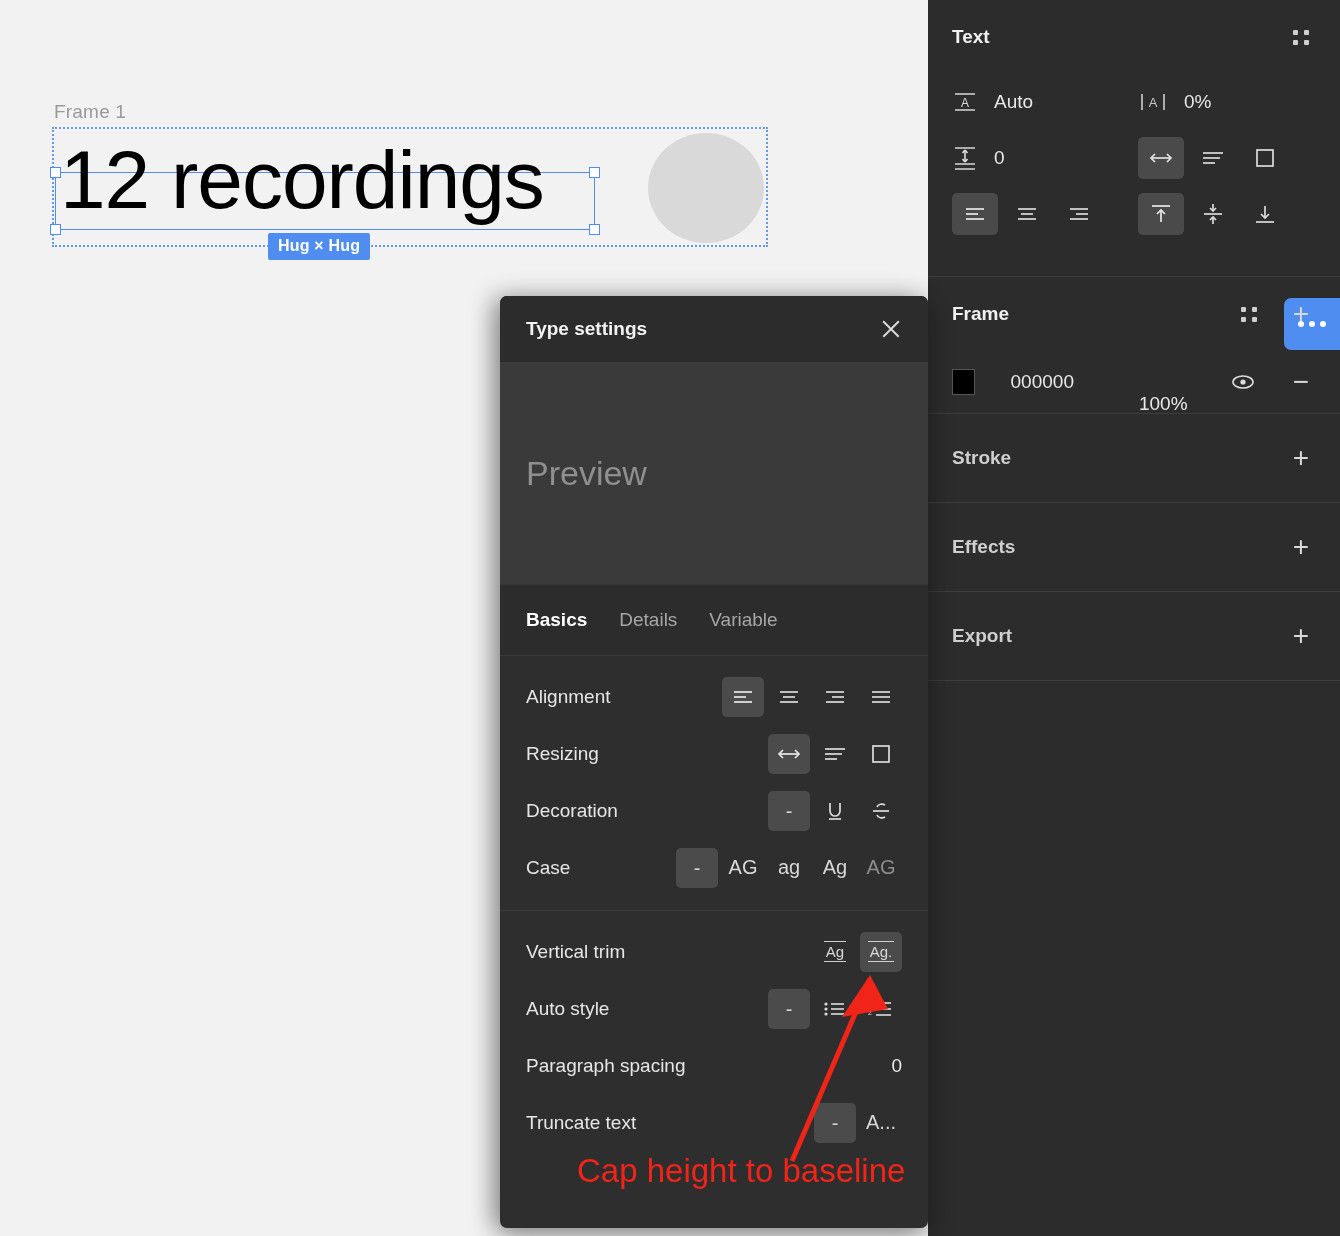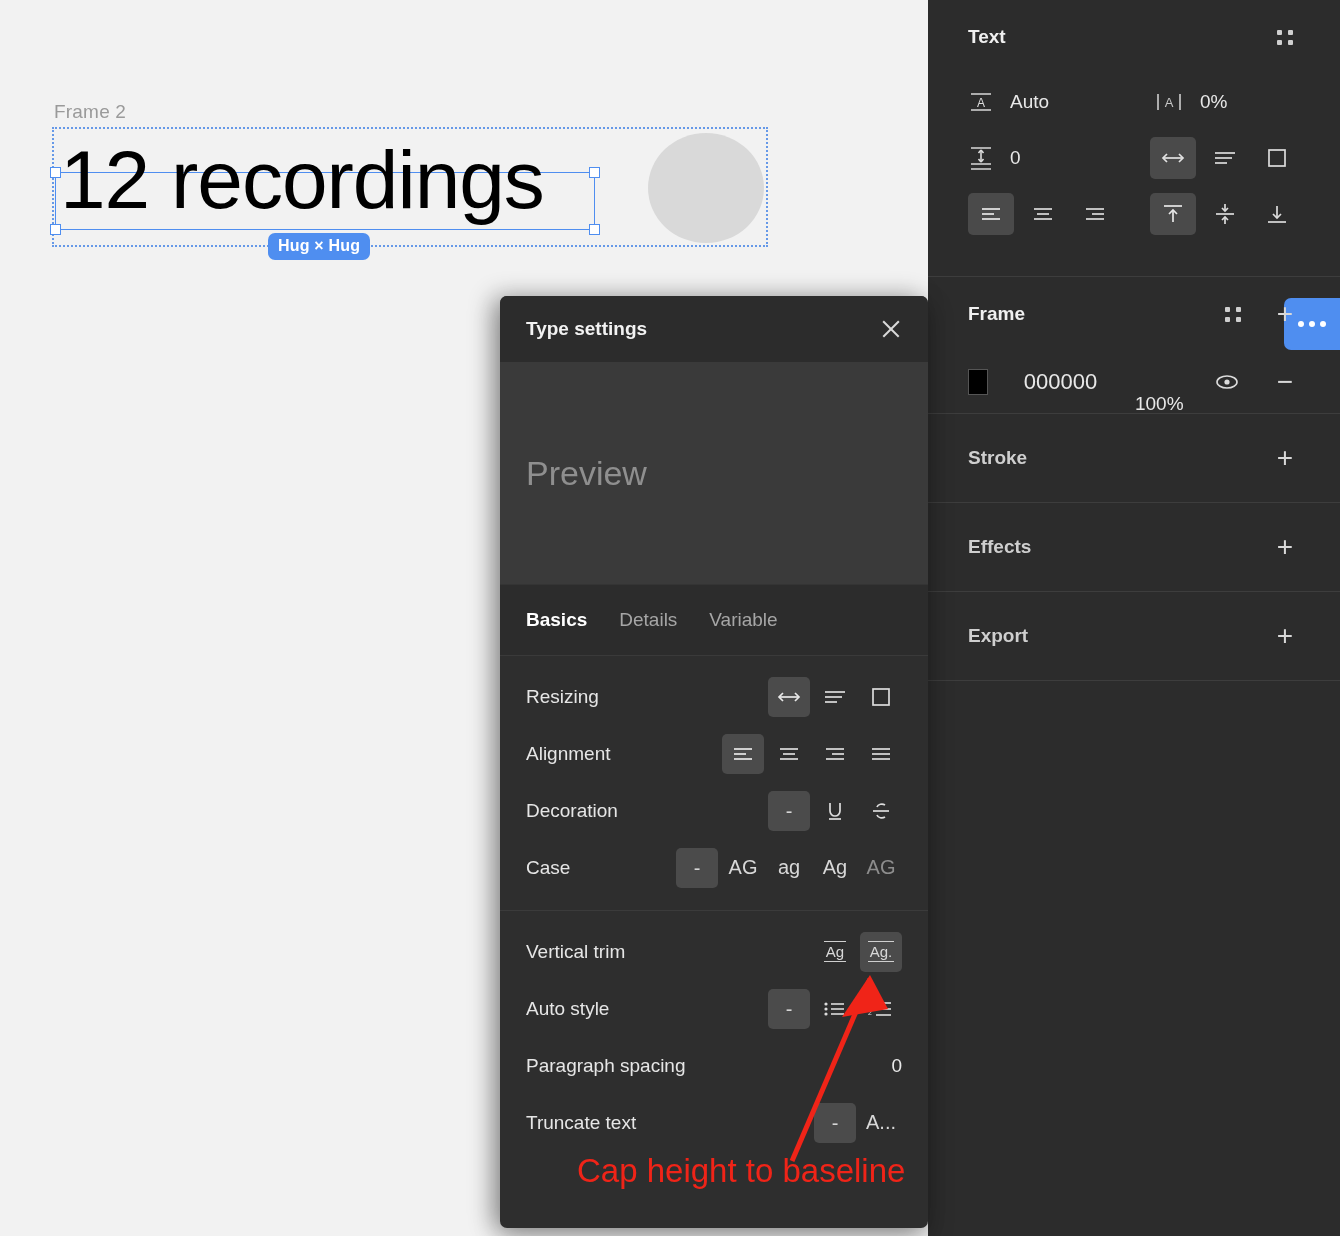--- a/index.html
+++ b/index.html
@@ -46,31 +46,31 @@
     background: #ffffff; border: 1.6px solid #4f8ef0;
   }
   .h-tl { left: -6px;  top: -6px; }
   .h-tr { right: -6px; top: -6px; }
   .h-bl { left: -6px;  bottom: -6px; }
   .h-br { right: -6px; bottom: -6px; }
   #hug-badge {
     position: absolute; left: 268px; top: 233px;
     background: #4f8ef0; color: #fff;
     font-size: 16px; font-weight: bold;
-    padding: 4px 10px 5px; border-radius: 7px;
+    padding: 4px 10px 5px; border-radius: 2px;
     white-space: nowrap; letter-spacing: .2px;
   }
 
   
   #right-panel {
     position: absolute; right: 0; top: 0;
     width: 412px; height: 1236px;
     background: #2c2c2c; color: #e8e8e8;
   }
-  .rp-section { padding: 0 40px; position: relative; }
+  .rp-section { padding: 0 24px; position: relative; }
   .rp-divider { height: 1px; background: #3d3d3d; margin: 0; }
   .rp-head {
     display: flex; align-items: center; justify-content: space-between;
     height: 74px;
   }
   .rp-title { font-size: 19px; font-weight: bold; color: #f0f0f0; }
   .rp-head-actions { display: flex; align-items: center; gap: 22px; }
 
   .icon-btn {
     display: inline-flex; align-items: center; justify-content: center;
@@ -107,21 +107,21 @@
     color: #dcdcdc;
   }
   .seg-btn.on { background: #4a4a4a; }
   .seg-btn.accent { background: #4f8ef0; border-radius: 6px; }
   .dots3 { display:flex; gap:5px; }
   .dots3 i { width:6px; height:6px; background:#fff; border-radius:50%; display:block; }
 
   
   .fill-row { display: flex; align-items: center; height: 62px; gap: 0; }
   .swatch { width: 26px; height: 26px; background: #000; border: 1px solid #555; }
-  .fill-hex { font-size: 22px; margin-left: 36px; width: 150px; }
+  .fill-hex { font-size: 19px; margin-left: 36px; width: 150px; }
   .fill-op  { font-size: 19px; width: 104px; margin-top: 44px; }
   .eye-wrap { margin-left: auto; display:flex; align-items:center; gap: 28px; }
 
   .sec-row {
     display:flex; align-items:center; justify-content:space-between;
     height: 88px;
   }
   .sec-name { font-size: 19px; font-weight: bold; color: #cfcfcf; }
 
   
@@ -181,21 +181,21 @@
     position: absolute; left: 577px; top: 1152px;
     font-size: 33px; color: #f02418; white-space: nowrap;
   }
   #annot-arrow { position: absolute; left: 770px; top: 965px; }
 </style>
 </head>
 <body>
 
 <div id="canvas">
 
-  <div id="frame-label">Frame 2</div>
+  <div id="frame-label">Frame 1</div>
 
   <div id="frame-box"></div>
 
   <div id="ellipse"></div>
 
   <div id="text-node">
     <div class="glyphs">12 recordings</div>
     <span class="handle h-tl"></span>
     <span class="handle h-tr"></span>
     <span class="handle h-bl"></span>
@@ -416,72 +416,72 @@
 
   <div id="td-tabs">
     <span class="tab active">Basics</span>
     <span class="tab">Details</span>
     <span class="tab">Variable</span>
   </div>
 
   <div class="td-group">
 
     <div class="td-row">
+      <span class="td-label">Alignment</span>
+      <span class="td-ctrl">
+        <span class="tbtn on">
+          <svg width="26" height="20" viewBox="0 0 26 20">
+            <line x1="4" y1="5" x2="22" y2="5" stroke="#e8e8e8" stroke-width="1.7"></line>
+            <line x1="4" y1="10" x2="16" y2="10" stroke="#e8e8e8" stroke-width="1.7"></line>
+            <line x1="4" y1="15" x2="22" y2="15" stroke="#e8e8e8" stroke-width="1.7"></line>
+          </svg>
+        </span>
+        <span class="tbtn">
+          <svg width="26" height="20" viewBox="0 0 26 20">
+            <line x1="4" y1="5" x2="22" y2="5" stroke="#dcdcdc" stroke-width="1.7"></line>
+            <line x1="7" y1="10" x2="19" y2="10" stroke="#dcdcdc" stroke-width="1.7"></line>
+            <line x1="4" y1="15" x2="22" y2="15" stroke="#dcdcdc" stroke-width="1.7"></line>
+          </svg>
+        </span>
+        <span class="tbtn">
+          <svg width="26" height="20" viewBox="0 0 26 20">
+            <line x1="4" y1="5" x2="22" y2="5" stroke="#dcdcdc" stroke-width="1.7"></line>
+            <line x1="10" y1="10" x2="22" y2="10" stroke="#dcdcdc" stroke-width="1.7"></line>
+            <line x1="4" y1="15" x2="22" y2="15" stroke="#dcdcdc" stroke-width="1.7"></line>
+          </svg>
+        </span>
+        <span class="tbtn">
+          <svg width="26" height="20" viewBox="0 0 26 20">
+            <line x1="4" y1="5" x2="22" y2="5" stroke="#dcdcdc" stroke-width="1.7"></line>
+            <line x1="4" y1="10" x2="22" y2="10" stroke="#dcdcdc" stroke-width="1.7"></line>
+            <line x1="4" y1="15" x2="22" y2="15" stroke="#dcdcdc" stroke-width="1.7"></line>
+          </svg>
+        </span>
+      </span>
+    </div>
+
+    <div class="td-row">
       <span class="td-label">Resizing</span>
       <span class="td-ctrl">
         <span class="tbtn on">
           <svg width="26" height="20" viewBox="0 0 26 20">
             <line x1="4" y1="10" x2="22" y2="10" stroke="#e8e8e8" stroke-width="1.7"></line>
             <path d="M7 6 L3 10 L7 14 M19 6 L23 10 L19 14" stroke="#e8e8e8" stroke-width="1.7" fill="none"></path>
           </svg>
         </span>
         <span class="tbtn">
           <svg width="26" height="20" viewBox="0 0 26 20">
             <line x1="3" y1="5" x2="23" y2="5" stroke="#dcdcdc" stroke-width="1.7"></line>
             <line x1="3" y1="10" x2="20" y2="10" stroke="#dcdcdc" stroke-width="1.7"></line>
             <line x1="3" y1="15" x2="15" y2="15" stroke="#dcdcdc" stroke-width="1.7"></line>
           </svg>
         </span>
         <span class="tbtn">
           <svg width="26" height="22" viewBox="0 0 26 22">
             <rect x="5" y="3" width="16" height="16" fill="none" stroke="#dcdcdc" stroke-width="1.7"></rect>
-          </svg>
-        </span>
-      </span>
-    </div>
-
-    <div class="td-row">
-      <span class="td-label">Alignment</span>
-      <span class="td-ctrl">
-        <span class="tbtn on">
-          <svg width="26" height="20" viewBox="0 0 26 20">
-            <line x1="4" y1="5" x2="22" y2="5" stroke="#e8e8e8" stroke-width="1.7"></line>
-            <line x1="4" y1="10" x2="16" y2="10" stroke="#e8e8e8" stroke-width="1.7"></line>
-            <line x1="4" y1="15" x2="22" y2="15" stroke="#e8e8e8" stroke-width="1.7"></line>
-          </svg>
-        </span>
-        <span class="tbtn">
-          <svg width="26" height="20" viewBox="0 0 26 20">
-            <line x1="4" y1="5" x2="22" y2="5" stroke="#dcdcdc" stroke-width="1.7"></line>
-            <line x1="7" y1="10" x2="19" y2="10" stroke="#dcdcdc" stroke-width="1.7"></line>
-            <line x1="4" y1="15" x2="22" y2="15" stroke="#dcdcdc" stroke-width="1.7"></line>
-          </svg>
-        </span>
-        <span class="tbtn">
-          <svg width="26" height="20" viewBox="0 0 26 20">
-            <line x1="4" y1="5" x2="22" y2="5" stroke="#dcdcdc" stroke-width="1.7"></line>
-            <line x1="10" y1="10" x2="22" y2="10" stroke="#dcdcdc" stroke-width="1.7"></line>
-            <line x1="4" y1="15" x2="22" y2="15" stroke="#dcdcdc" stroke-width="1.7"></line>
-          </svg>
-        </span>
-        <span class="tbtn">
-          <svg width="26" height="20" viewBox="0 0 26 20">
-            <line x1="4" y1="5" x2="22" y2="5" stroke="#dcdcdc" stroke-width="1.7"></line>
-            <line x1="4" y1="10" x2="22" y2="10" stroke="#dcdcdc" stroke-width="1.7"></line>
-            <line x1="4" y1="15" x2="22" y2="15" stroke="#dcdcdc" stroke-width="1.7"></line>
           </svg>
         </span>
       </span>
     </div>
 
     <div class="td-row">
       <span class="td-label">Decoration</span>
       <span class="td-ctrl">
         <span class="tbtn on">
           <span class="dash">-</span>

